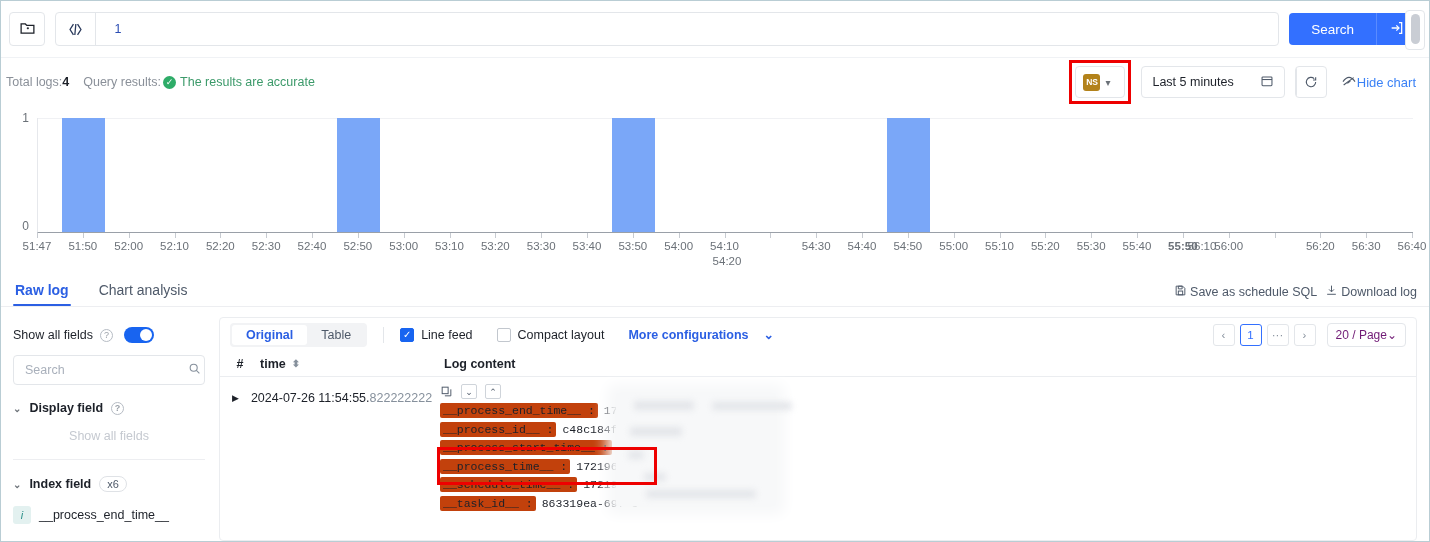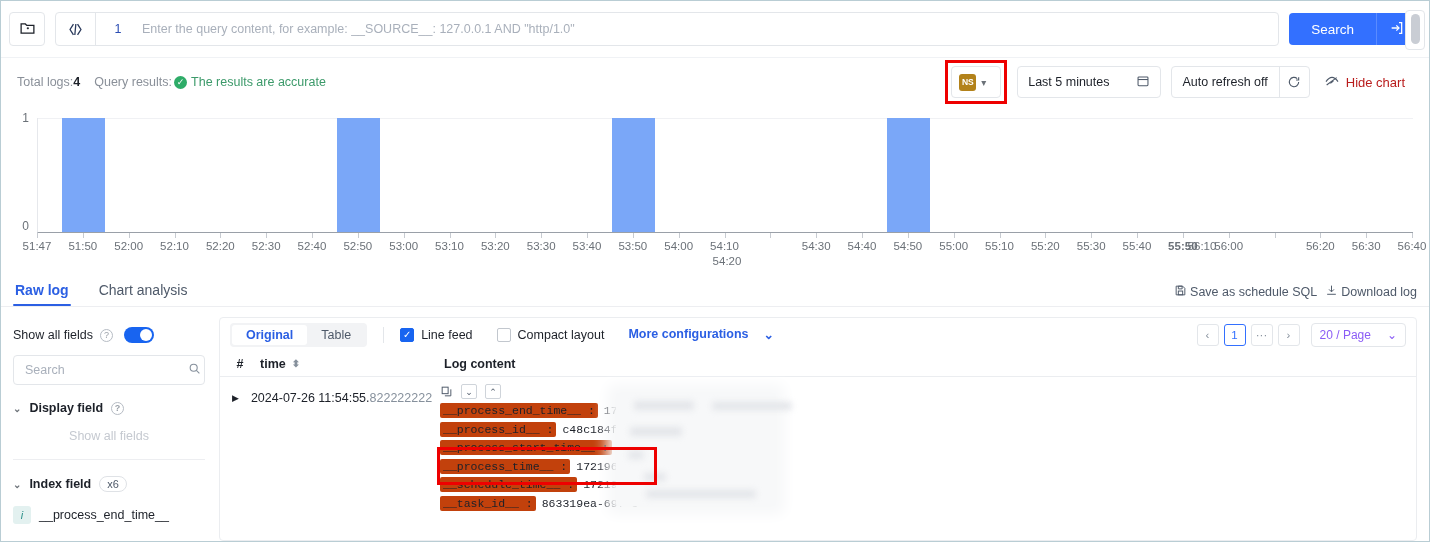--- a/index.html
+++ b/index.html
@@ -78,21 +78,21 @@
     display: flex; align-items: flex-start; justify-content: center;
     padding-top: 3px;
   }
   .vscroll i {
     display: block; width: 9px; height: 30px; border-radius: 5px; background: #c9cdd4;
   }
 
   
   .statusrow {
     position: absolute; left: 0; top: 57px; width: 1428px; height: 48px;
-    display: flex; align-items: center; padding: 0 16px;
+    display: flex; align-items: center; padding: 0 5px;
   }
   .total-logs { font-size: 12.5px; color: #8a9099; }
   .total-logs b { color: #1d2129; font-weight: 700; }
   .qres-label { font-size: 12.5px; color: #8a9099; margin-left: 14px; }
   .qres-ok {
     display: inline-flex; align-items: center; gap: 4px;
     font-size: 12.5px; color: #3c9a6a; margin-left: 2px;
   }
   .ok-dot {
     width: 13px; height: 13px; border-radius: 50%; background: #2eac68;
@@ -127,22 +127,22 @@
   }
   .refresh-label {
     display: flex; align-items: center; padding: 0 11px;
     font-size: 12.5px; color: #1d2129; cursor: pointer;
   }
   .refresh-icon {
     width: 30px; display: flex; align-items: center; justify-content: center;
     border-left: 1px solid #e3e6ea; cursor: pointer; color: #4a4f57;
   }
   .hide-chart {
-    display: flex; align-items: center; gap: 6px;
-    font-size: 13px; color: #b91c1c; cursor: pointer; margin-right: 8px;
+    display: flex; align-items: center; 
+    font-size: 13px; color: #3b82f6; cursor: pointer; margin-right: 8px;
   }
 
   
   .chart {
     position: absolute; left: 0; top: 105px; width: 1428px; height: 163px;
   }
   .chart-plot {
     position: absolute; left: 36px; top: 12px; right: 16px; bottom: 36px;
     border-left: 1px solid #e6e8ec;
     border-bottom: 1px solid #9aa0a8;
@@ -270,33 +270,33 @@
   .box {
     width: 14px; height: 14px; border: 1px solid #c2c7ce; border-radius: 2px;
     background: #fff;
   }
   .box.on {
     background: #1864f0; border-color: #1864f0; color: #fff;
     display: flex; align-items: center; justify-content: center; font-size: 10px;
   }
   .more-cfg {
     font-size: 12.5px; color: #2b5fe3; font-weight: 700; cursor: pointer;
-    display: flex; align-items: flex-start; gap: 15px;
+    display: flex; align-items: center; gap: 15px;
   }
   .pager { margin-left: auto; display: flex; align-items: center; gap: 5px; }
   .pg {
     min-width: 22px; height: 22px; border: 1px solid #e3e6ea; border-radius: 3px;
     background: #fff; display: flex; align-items: center; justify-content: center;
     font-size: 11.5px; color: #86909c; cursor: pointer; padding: 0 4px;
   }
   .pg.cur { border-color: #3370ff; color: #3370ff; }
   .pgsize {
     height: 24px; border: 1px solid #e3e6ea; border-radius: 4px; background: #fff;
-    display: flex; align-items: center; gap: 16px; padding: 0 8px; margin-left: 6px;
-    font-size: 12px; color: #8b5cf6; cursor: pointer;
+    display: flex; align-items: center; gap: 0; padding: 0 8px; margin-left: 6px;
+    font-size: 12px; color: #701a75; cursor: pointer;
   }
   .thead {
     height: 26px; display: flex; align-items: center;
     border-bottom: 1px solid #ebedf0;
     font-size: 12.5px; font-weight: 700; color: #1d2129;
   }
   .th-num { width: 40px; text-align: center; }
   .th-time { width: 180px; display: flex; align-items: center; gap: 6px; }
   .sorter { color: #86909c; font-size: 10px; }
   .th-log { padding-left: 4px; }
@@ -359,21 +359,20 @@
 
     <div class="query-wrap">
       <div class="code-btn">
         <svg width="17" height="15" viewBox="0 0 24 22" fill="none" stroke="#2b3a5c" stroke-width="1.9">
           <path d="M9 3 4 11l5 8"></path>
             <path d="M15 3l5 8-5 8"></path>
             <path d="M12.5 3 11 19"></path>
         </svg>
       </div>
       <div class="line-no">1</div>
-      <input class="query-input" placeholder="Enter the query content, for example: __SOURCE__: 127.0.0.1 AND &quot;http/1.0&quot;" style="">
     </div>
 
     <div class="search-group">
       <button class="search-btn">Search</button>
       <button class="search-arrow">
         <span>
           <svg width="16" height="16" viewBox="0 0 24 24" fill="none" stroke="#fff" stroke-width="1.9">
             <path d="M15 4h4v16h-4"></path>
               <path d="M4 12h11"></path>
               <path d="M11 8l4 4-4 4"></path>
@@ -409,21 +408,20 @@
         <span>Last 5 minutes</span>
         <span>
           <svg width="14" height="14" viewBox="0 0 24 24" fill="none" stroke="#4e5969" stroke-width="1.8">
             <rect x="3.5" y="5" width="17" height="15" rx="1.5"></rect>
               <path d="M3.5 9.5h17"></path>
           </svg>
         </span>
       </div>
 
       <div class="refresh-group">
-        <div class="refresh-label">Auto refresh off</div>
         <div class="refresh-icon">
           <svg width="14" height="14" viewBox="0 0 24 24" fill="none" stroke="#4e5969" stroke-width="1.9">
             <path d="M20 12a8 8 0 1 1-2.5-5.8"></path>
               <path d="M20 4v4.5h-4.5"></path>
           </svg>
         </div>
       </div>
 
       <div class="hide-chart">
         <span>

